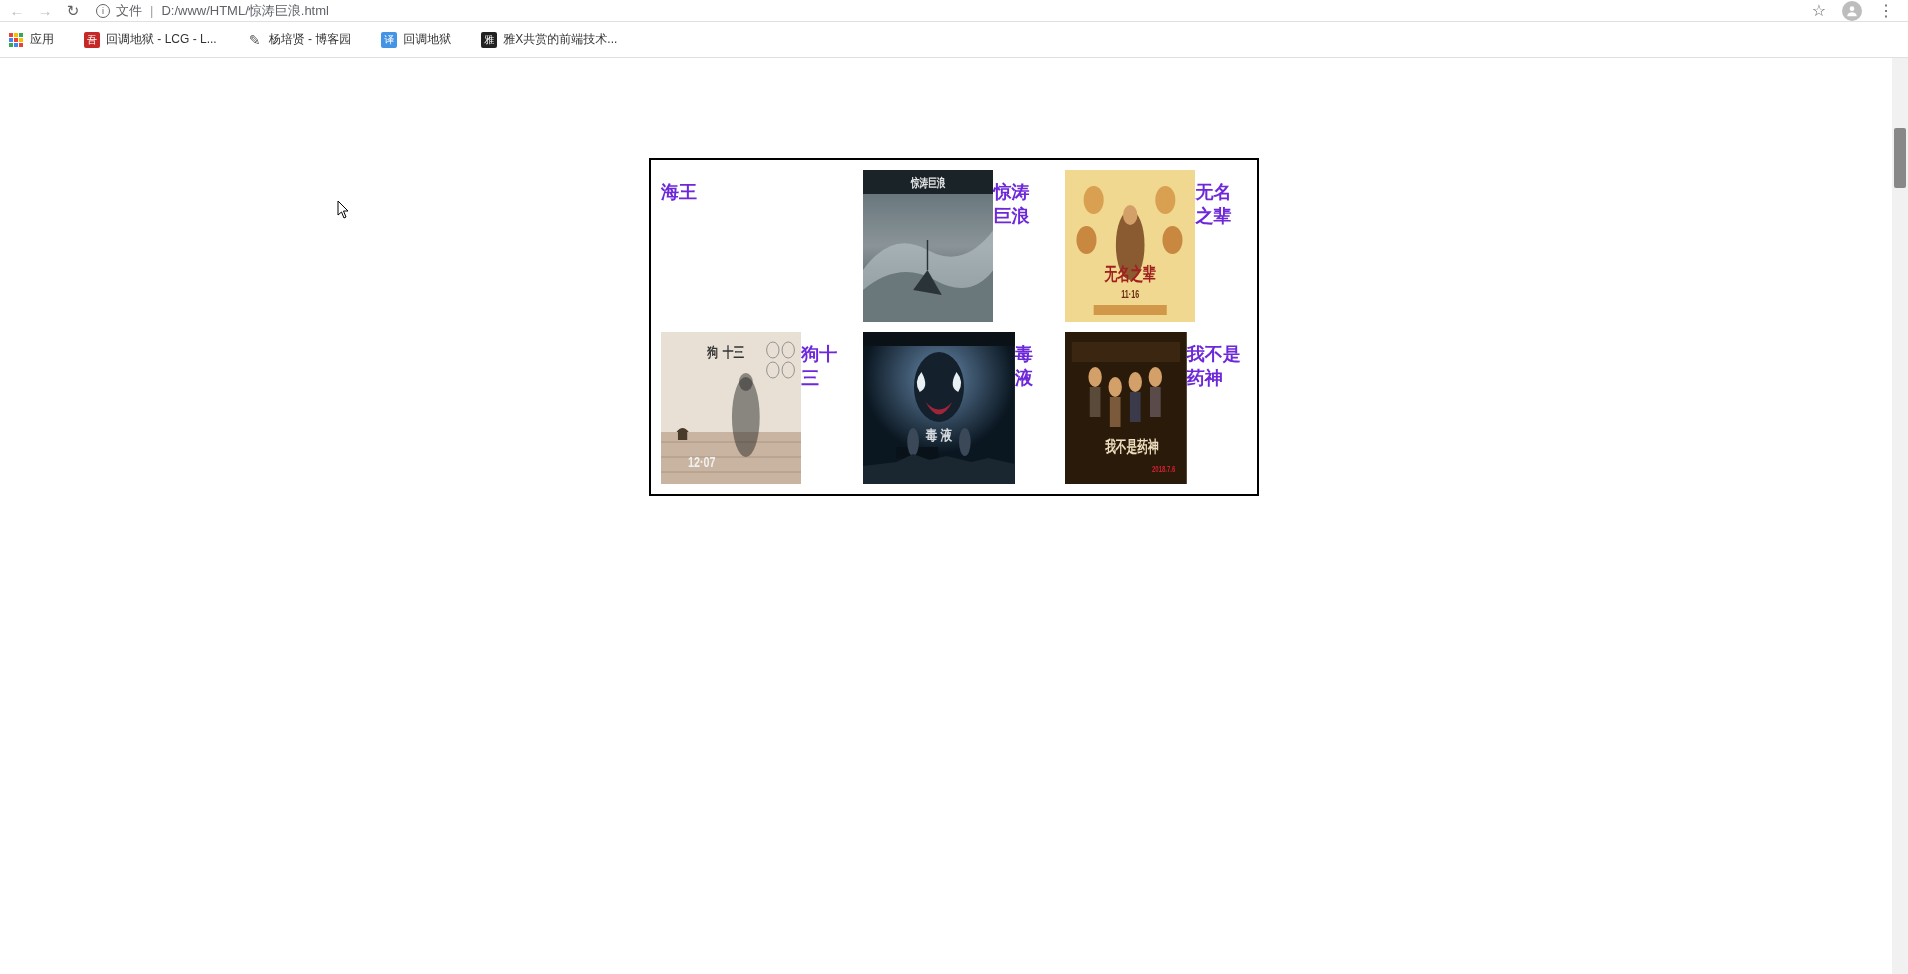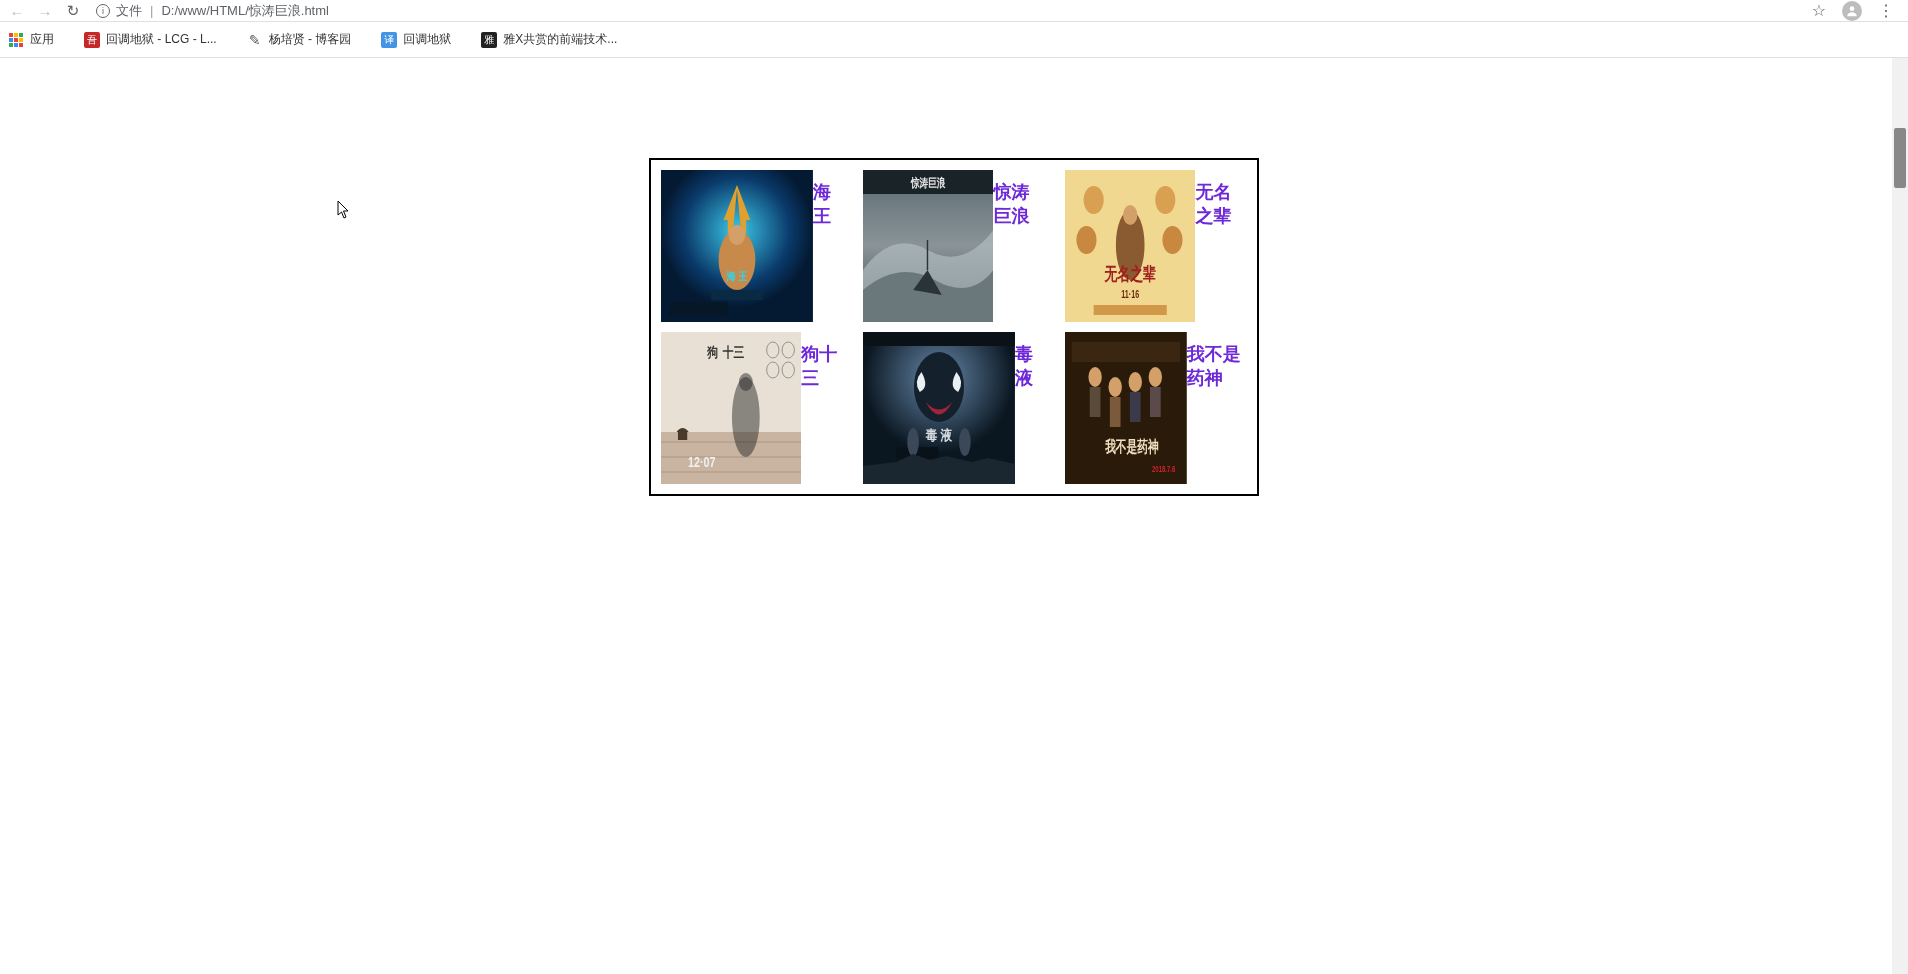--- a/index.html
+++ b/index.html
@@ -242,38 +242,20 @@
   <div class="bookmark">
     <span class="favicon dark">雅</span>
     <span>雅X共赏的前端技术...</span>
   </div>
 </div>
 
 <div class="page">
   <div class="movie-grid">
 
     <div class="movie-card">
-      <div class="poster">
-        <svg viewBox="0 0 182 152" preserveAspectRatio="none">
-          <defs>
-              <radialGradient id="g1" cx="50%" cy="40%">
-                <stop offset="0%" stop-color="#3cc8e8"></stop>
-                <stop offset="70%" stop-color="#0a3a6b"></stop>
-                <stop offset="100%" stop-color="#041a33"></stop>
-              </radialGradient>
-            </defs>
-          <rect width="182" height="152" fill="url(#g1)"></rect>
-          <path d="M91 20 L85 70 L80 75 L80 50 L75 50 L91 15 L107 50 L102 50 L102 75 L97 70 Z" fill="#e0a030"></path>
-          <ellipse cx="91" cy="90" rx="22" ry="30" fill="#c88a4a"></ellipse>
-          <circle cx="91" cy="65" r="10" fill="#d4a06a"></circle>
-          <rect x="60" y="120" width="62" height="10" fill="#0a2a44"></rect>
-          <text x="91" y="110" font-size="11" fill="#2dd6ec" text-anchor="middle" font-weight="bold">海 王</text>
-          <rect x="10" y="132" width="70" height="14" fill="#061828"></rect>
-        </svg>
-      </div>
       <div class="movie-title">海王</div>
     </div>
 
     <div class="movie-card">
       <div class="poster">
         <svg viewBox="0 0 182 152" preserveAspectRatio="none">
           <defs>
               <linearGradient id="g2" x1="0" y1="0" x2="0" y2="1">
                 <stop offset="0%" stop-color="#5a6a70"></stop>
                 <stop offset="50%" stop-color="#8a9498"></stop>

